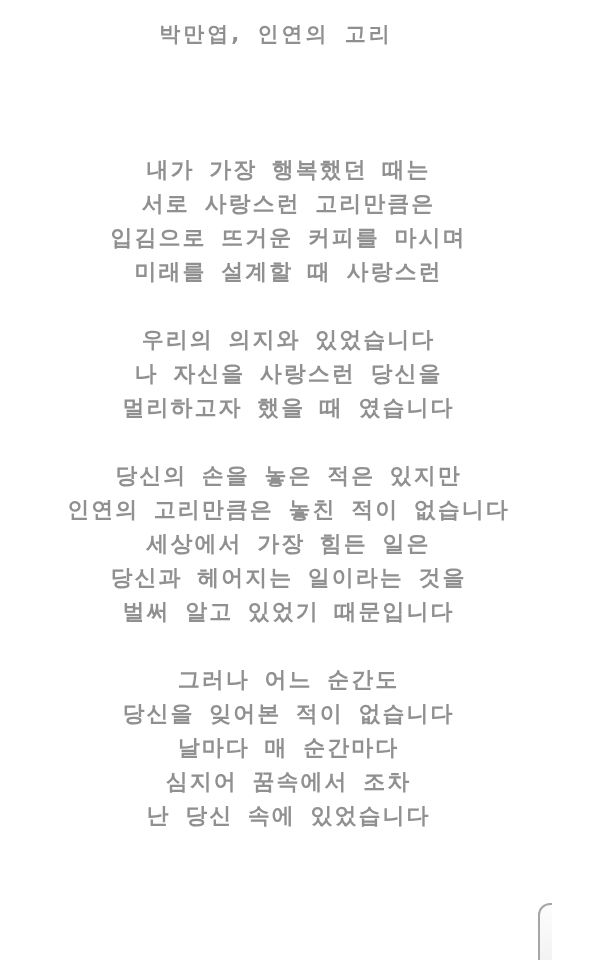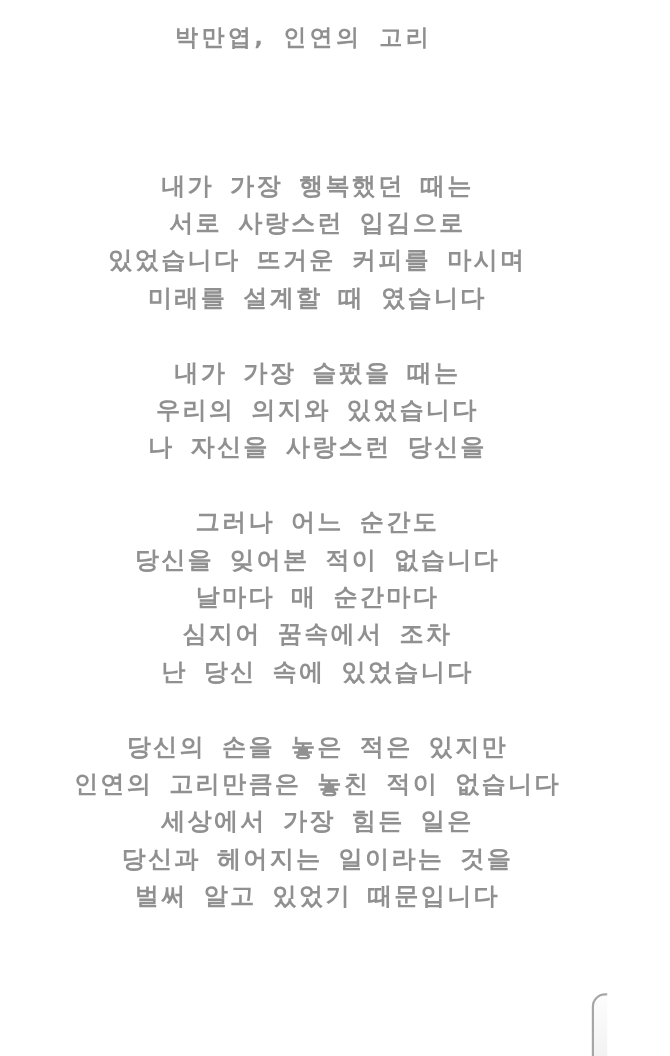--- a/index.html
+++ b/index.html
@@ -73,45 +73,45 @@
 <body>
 
 <div class="page">
 
   <h1 class="title">박만엽, 인연의 고리</h1>
 
   <div class="poem">
 
     <div class="stanza">
       <div class="line">내가 가장 행복했던 때는</div>
-      <div class="line">서로 사랑스런 입김으로</div>
-      <div class="line">있었습니다 뜨거운 커피를 마시며</div>
-      <div class="line">미래를 설계할 때 였습니다</div>
+      <div class="line">서로 사랑스런 고리만큼은</div>
+      <div class="line">입김으로 뜨거운 커피를 마시며</div>
+      <div class="line">미래를 설계할 때 사랑스런</div>
     </div>
 
     <div class="stanza">
-      <div class="line">내가 가장 슬펐을 때는</div>
       <div class="line">우리의 의지와 있었습니다</div>
       <div class="line">나 자신을 사랑스런 당신을</div>
+      <div class="line">멀리하고자 했을 때 였습니다</div>
+    </div>
+
+    <div class="stanza">
+      <div class="line">당신의 손을 놓은 적은 있지만</div>
+      <div class="line">인연의 고리만큼은 놓친 적이 없습니다</div>
+      <div class="line">세상에서 가장 힘든 일은</div>
+      <div class="line">당신과 헤어지는 일이라는 것을</div>
+      <div class="line">벌써 알고 있었기 때문입니다</div>
     </div>
 
     <div class="stanza">
       <div class="line">그러나 어느 순간도</div>
       <div class="line">당신을 잊어본 적이 없습니다</div>
       <div class="line">날마다 매 순간마다</div>
       <div class="line">심지어 꿈속에서 조차</div>
       <div class="line">난 당신 속에 있었습니다</div>
-    </div>
-
-    <div class="stanza">
-      <div class="line">당신의 손을 놓은 적은 있지만</div>
-      <div class="line">인연의 고리만큼은 놓친 적이 없습니다</div>
-      <div class="line">세상에서 가장 힘든 일은</div>
-      <div class="line">당신과 헤어지는 일이라는 것을</div>
-      <div class="line">벌써 알고 있었기 때문입니다</div>
     </div>
 
   </div>
 
   <button class="scroll-btn" type="button">
     <span>
       <svg width="36" height="34" viewBox="0 0 24 24" fill="none" stroke="#3c3c3c" stroke-width="2.6" stroke-linecap="square" stroke-linejoin="miter">
         <polyline points="4,4 12,11.5 20,4"></polyline>
         <polyline points="4,11.5 12,19 20,11.5"></polyline>
       </svg>

